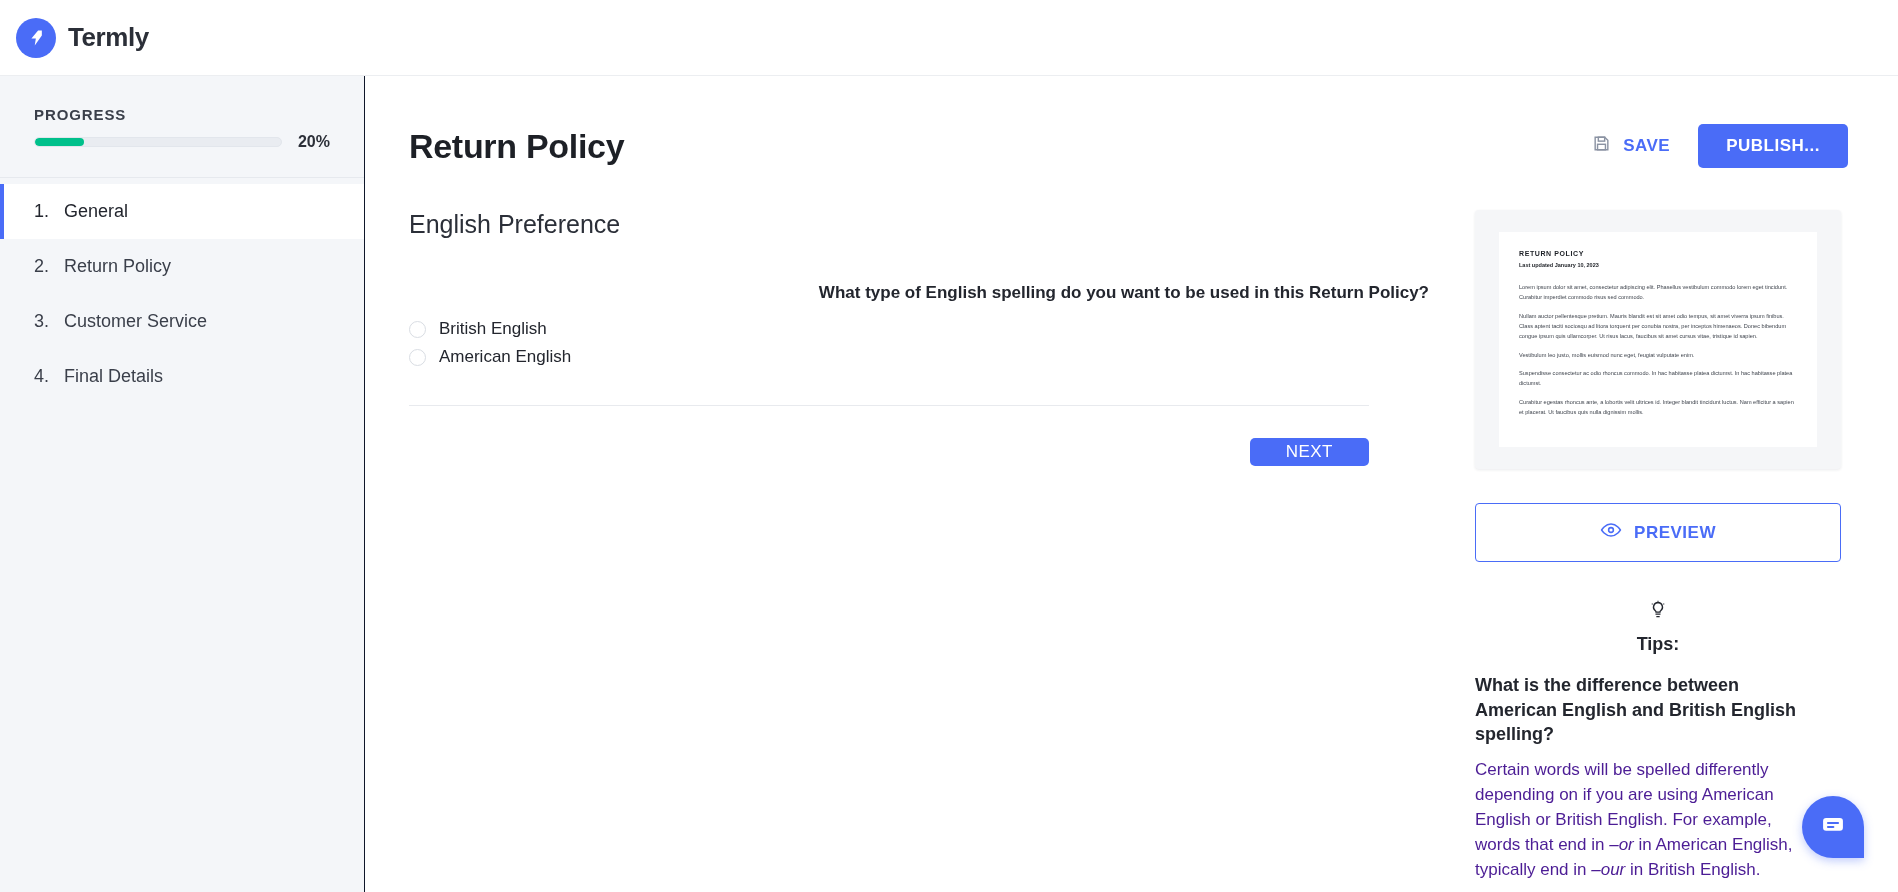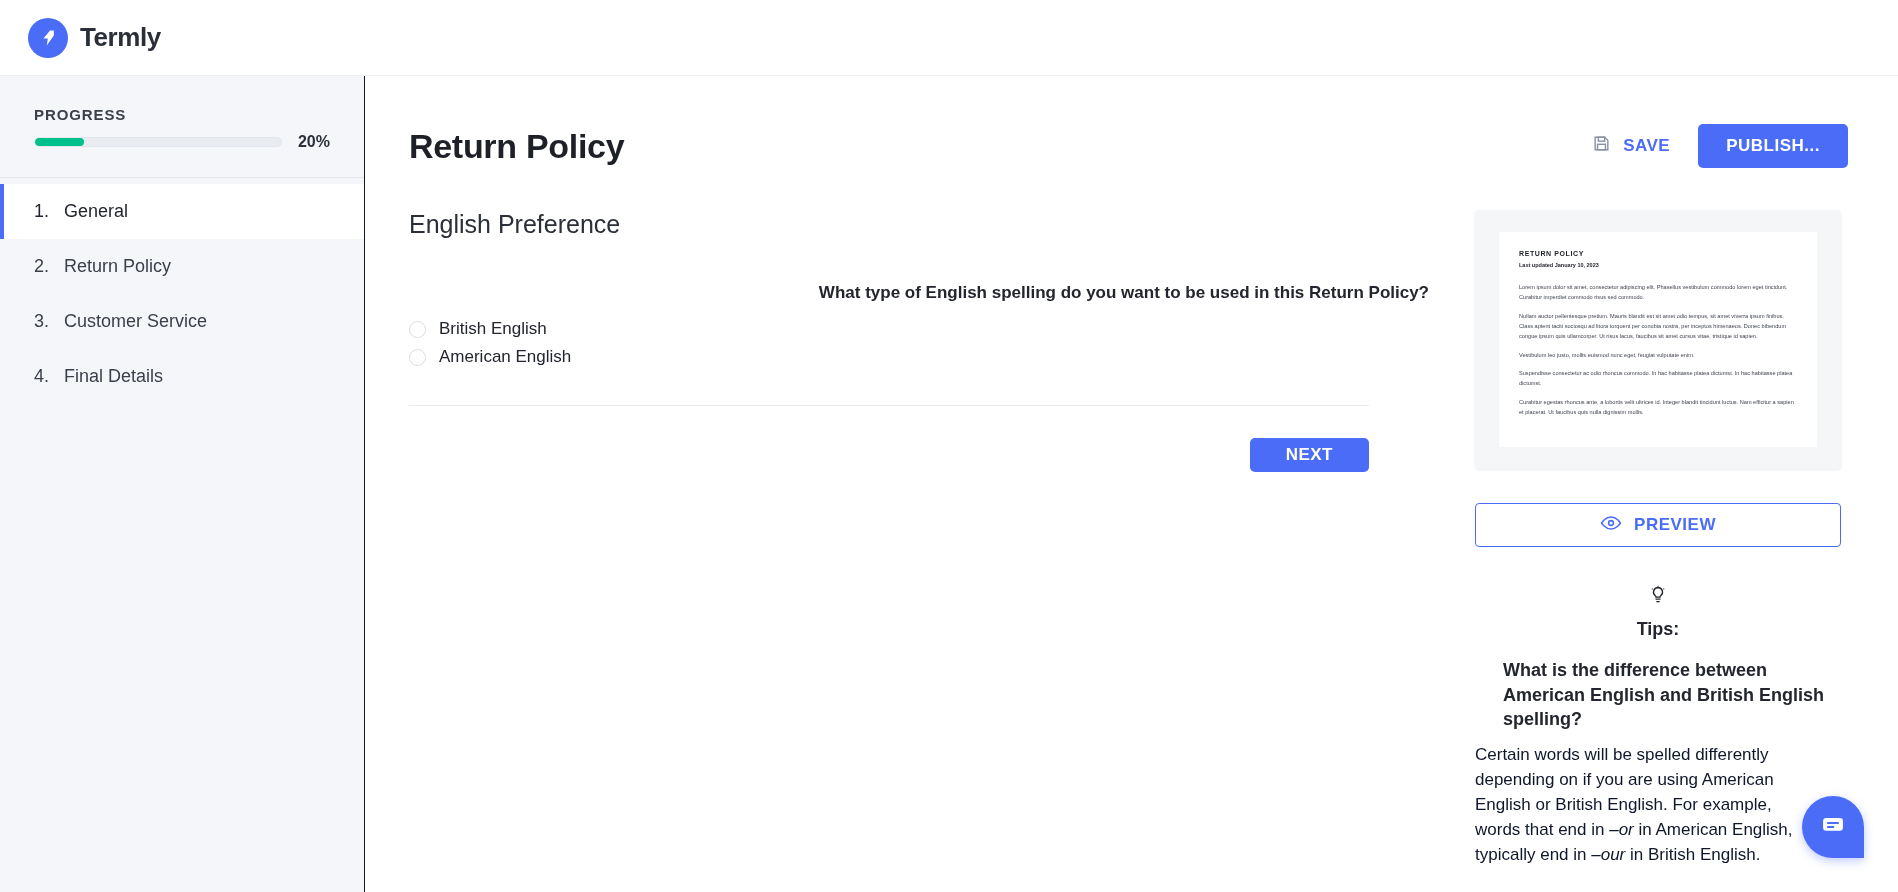--- a/index.html
+++ b/index.html
@@ -9,21 +9,21 @@
     background: #ffffff;
     overflow: hidden;
   }
 
   
   .topbar {
     height: 76px;
     background: #ffffff;
     display: flex;
     align-items: center;
-    padding-left: 28px;
+    padding-left: 16px;
     border-bottom: 1px solid #eceef1;
     position: relative;
     z-index: 5;
   }
   .brand { display: flex; align-items: center; gap: 12px; }
   .brand-mark {
     width: 40px; height: 40px; border-radius: 50%;
     background: #4a6cf7;
     display: flex; align-items: center; justify-content: center;
   }
@@ -126,22 +126,22 @@
   }
   .radio-label { font-size: 17px; color: #23262e; }
 
   .divider {
     margin: 34px 0 0 0; height: 1px; border: 0;
     border-top: 1px solid #e8eaee; max-width: 960px;
   }
   .next-row { display: flex; justify-content: flex-end; margin-top: 32px; max-width: 960px; }
   .next-btn {
     background: #4a6cf7; color: #fff; border: none; cursor: pointer;
-    border-radius: 5px; height: 34px; padding: 0 36px;
-    font-size: 17px; font-weight: bold; letter-spacing: 0.5px;
+    border-radius: 5px; height: 28px; padding: 0 36px;
+    font-size: 17px; font-weight: normal; letter-spacing: 0.5px;
     font-family: inherit;
   }
 
   
   .side-col { width: 400px; flex: 0 0 400px; padding: 42px 0 0 34px; }
   .doc-card {
     background: #f5f6f8; border-radius: 4px;
     padding: 22px 24px; box-shadow: 0 1px 3px rgba(20,30,60,.09);
   }
   .doc-page { background: #ffffff; padding: 18px 20px 22px 20px; }
@@ -152,37 +152,37 @@
   .doc-sub {
     font-size: 5.5px; font-weight: bold; color: #1d2026;
     margin-bottom: 14px;
   }
   .doc-p {
     font-size: 5.6px; line-height: 1.85; color: #3f444d;
     margin-bottom: 8px; text-align: left;
   }
 
   .preview-btn {
-    margin-top: 34px; width: 100%; height: 44px;
+    margin-top: 34px; width: 100%; height: 59px;
     background: #ffffff; border: 1px solid #4a6cf7; border-radius: 4px;
     color: #4a6cf7; font-size: 17px; font-weight: bold; letter-spacing: .5px;
     display: flex; align-items: center; justify-content: center; gap: 12px;
     cursor: pointer; font-family: inherit;
   }
 
   .tips-head {
     margin-top: 38px; display: flex; align-items: center; gap: 9px;
     font-size: 18px; font-weight: bold; color: #23262e; flex-direction: column;
   }
   .tips-q {
     margin-top: 18px; font-size: 18px; font-weight: bold;
-    color: #23262e; line-height: 1.35; max-width: 340px; margin-left: 28px;
+    color: #23262e; line-height: 1.35; max-width: 340px;
   }
   .tips-body {
-    margin-top: 12px; font-size: 17px; color: #0f172a;
+    margin-top: 12px; font-size: 17px; color: #4c1d95;
     line-height: 1.46; max-width: 340px;
   }
   .tips-body i { font-style: italic; }
 
   
   .chat-fab {
     position: absolute; right: 34px; bottom: 34px;
     width: 62px; height: 62px; background: #4a6cf7;
     border-radius: 50% 50% 0 50%;
     display: flex; align-items: center; justify-content: center;

